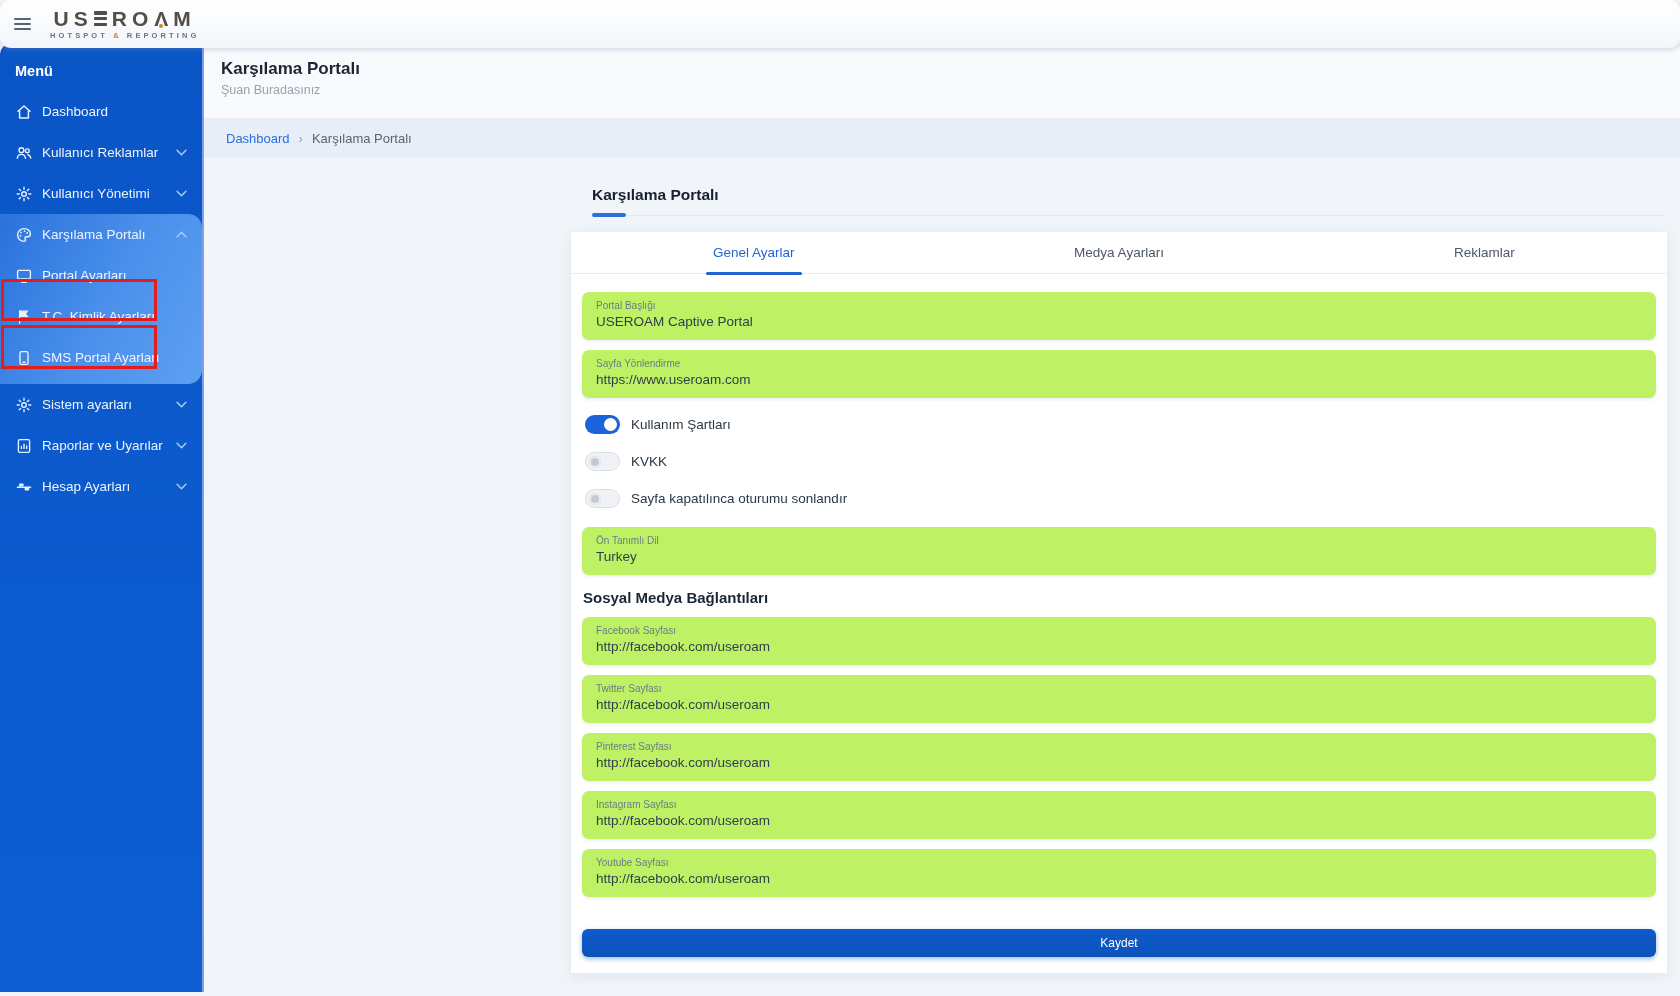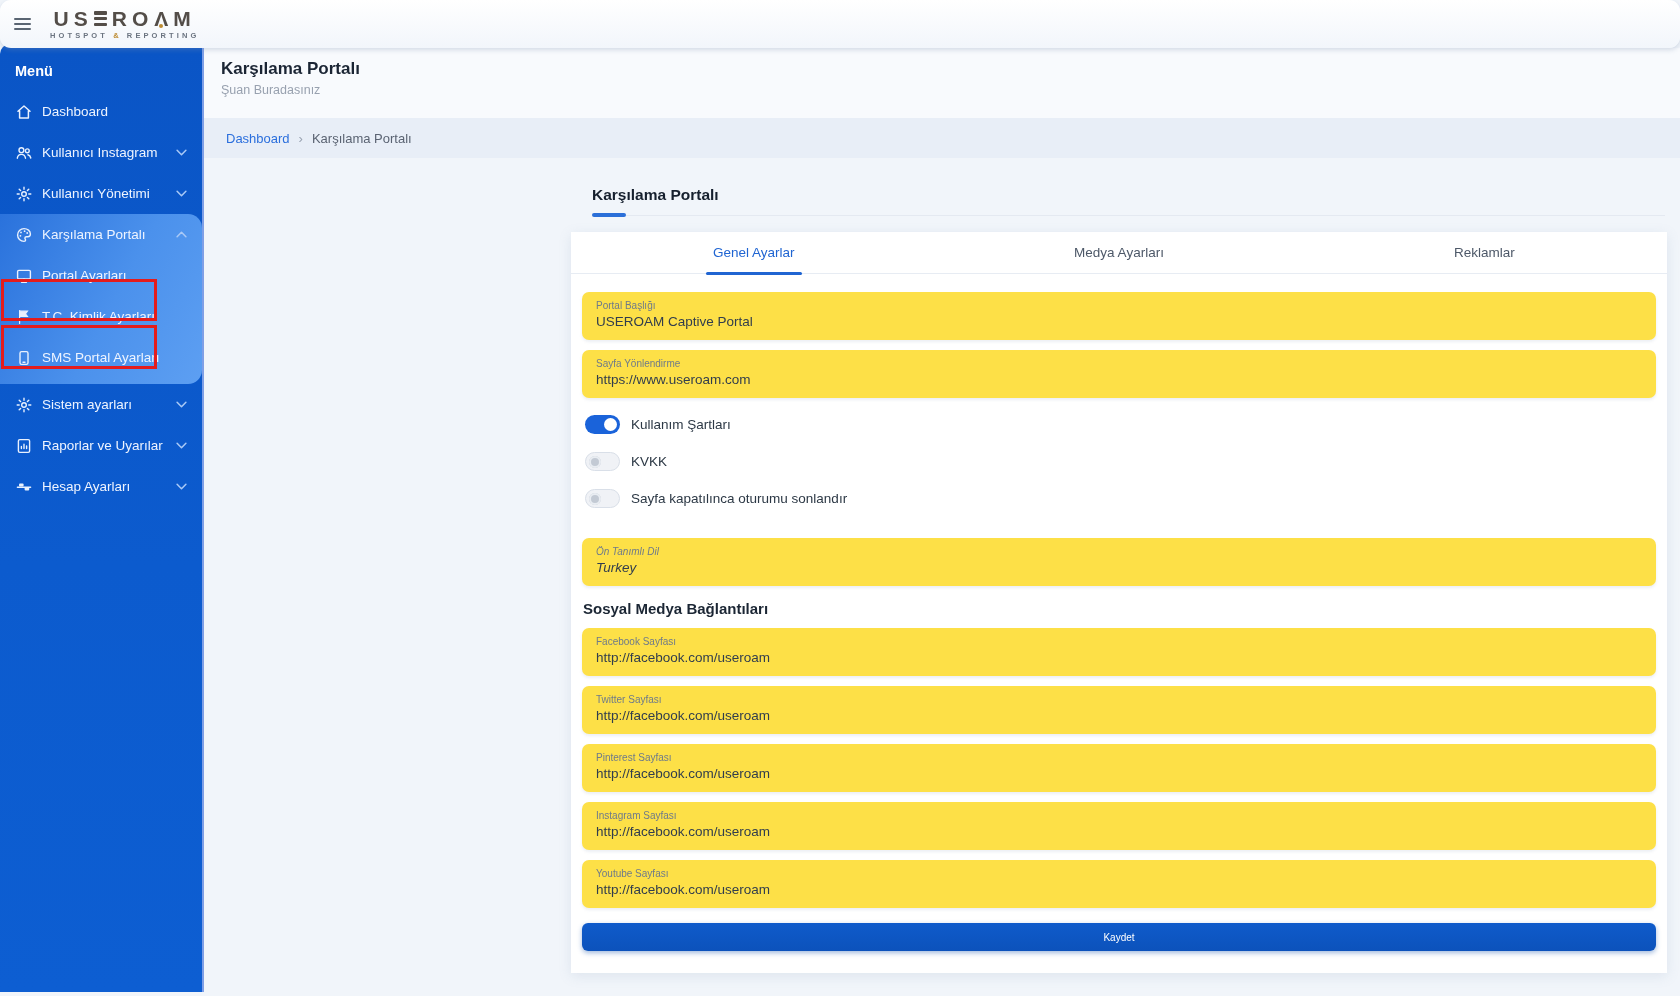--- a/index.html
+++ b/index.html
@@ -64,41 +64,41 @@
   .card { position:absolute; left:367px; top:74px; width:1096px; height:741px;
     background:#ffffff; border-radius:0; box-shadow:0 3px 12px rgba(120,140,175,.16); }
   .tabs { display:flex; height:42px; border-bottom:1px solid #e7ecf3; }
   .tab { flex:1; display:flex; align-items:center; justify-content:center;
     font-size:13.5px; color:#4d5868; position:relative; cursor:pointer; }
   .tab.active { color:#2065d2; }
   .tab.active::after { content:""; position:absolute; bottom:-2px; left:50%; transform:translateX(-50%);
     width:96px; height:3px; background:#2065d2; border-radius:2px; }
 
   .card-body { padding:18px 11px 0; }
-  .field { background:#fde047; border-radius:7px; padding:8px 14px 0; height:48px;
+  .field { background:#bef264; border-radius:7px; padding:8px 14px 0; height:48px;
     margin-bottom:10px; box-shadow:0 2px 3px rgba(150,165,195,.18); cursor:text; }
   .field-label { font-size:10px; color:#6e7a8a; }
   .field-value { font-size:13.5px; color:#313d4d; margin-top:3px; }
 
   .toggles { padding:7px 3px 0; }
   .toggle-row { display:flex; align-items:center; margin-bottom:18px; }
   .switch { width:35px; height:19px; border-radius:10px; position:relative; margin-right:11px; cursor:pointer; flex:0 0 35px; }
   .switch.on { background:#1a63da; }
   .switch.on::after { content:""; position:absolute; right:3px; top:3px; width:13px; height:13px; border-radius:50%; background:#ffffff; }
   .switch.off { background:#f0f2f6; border:1px solid #d9dfe8; }
   .switch.off::after { content:""; position:absolute; left:3px; top:2.5px; width:12px; height:12px; border-radius:50%;
     background:#c3cad4; box-shadow:inset 0 0 0 2px #e9edf2; }
   .toggle-label { font-size:13.5px; color:#2c3845; }
 
-  .field-lang { margin-top:30px;font-style:italic; }
+  .field-lang { margin-top:19px; }
   .social-heading { font-size:15px; font-weight:700; color:#1b2634; margin:14px 0 11px 1px; }
 
-  .save-btn { display:block; width:100%; height:28px; margin-top:15px;
+  .save-btn { display:block; width:100%; height:28px; margin-top:32px;
     background:linear-gradient(180deg,#0f5bcb,#0c52bb); border:none; border-radius:6px;
-    color:#ffffff; font-size:10px; font-family:inherit; cursor:pointer;
+    color:#ffffff; font-size:12px; font-family:inherit; cursor:pointer;
     box-shadow:0 2px 5px rgba(20,80,170,.40); }
 </style>
 </head>
 <body>
 
 <div class="page">
 
   <div class="topbar">
     <div class="hamburger">
       <span></span>
@@ -139,21 +139,21 @@
 
     <div class="side-item">
       <span class="s-icon">
         <svg viewBox="0 0 18 18" fill="none" stroke="currentColor" stroke-width="1.4" stroke-linecap="round">
             <circle cx="6.4" cy="6.2" r="2.4"></circle>
             <path d="M2.3 14.2c.4-2.3 2-3.8 4.1-3.8s3.7 1.5 4.1 3.8"></path>
             <circle cx="12.3" cy="6.8" r="1.9"></circle>
             <path d="M12.9 10.8c1.6.4 2.6 1.6 2.9 3.2"></path>
           </svg>
       </span>
-      <span class="s-label">Kullanıcı Instagram</span>
+      <span class="s-label">Kullanıcı Reklamlar</span>
       <span class="chev">
         <svg viewBox="0 0 10 6">
             <path d="M1 1l4 4 4-4" fill="none" stroke="currentColor" stroke-width="1.4" stroke-linecap="round" stroke-linejoin="round"></path>
           </svg>
       </span>
     </div>
 
     <div class="side-item">
       <span class="s-icon">
         <svg viewBox="0 0 18 18" fill="none" stroke="currentColor" stroke-width="1.4" stroke-linecap="round">

